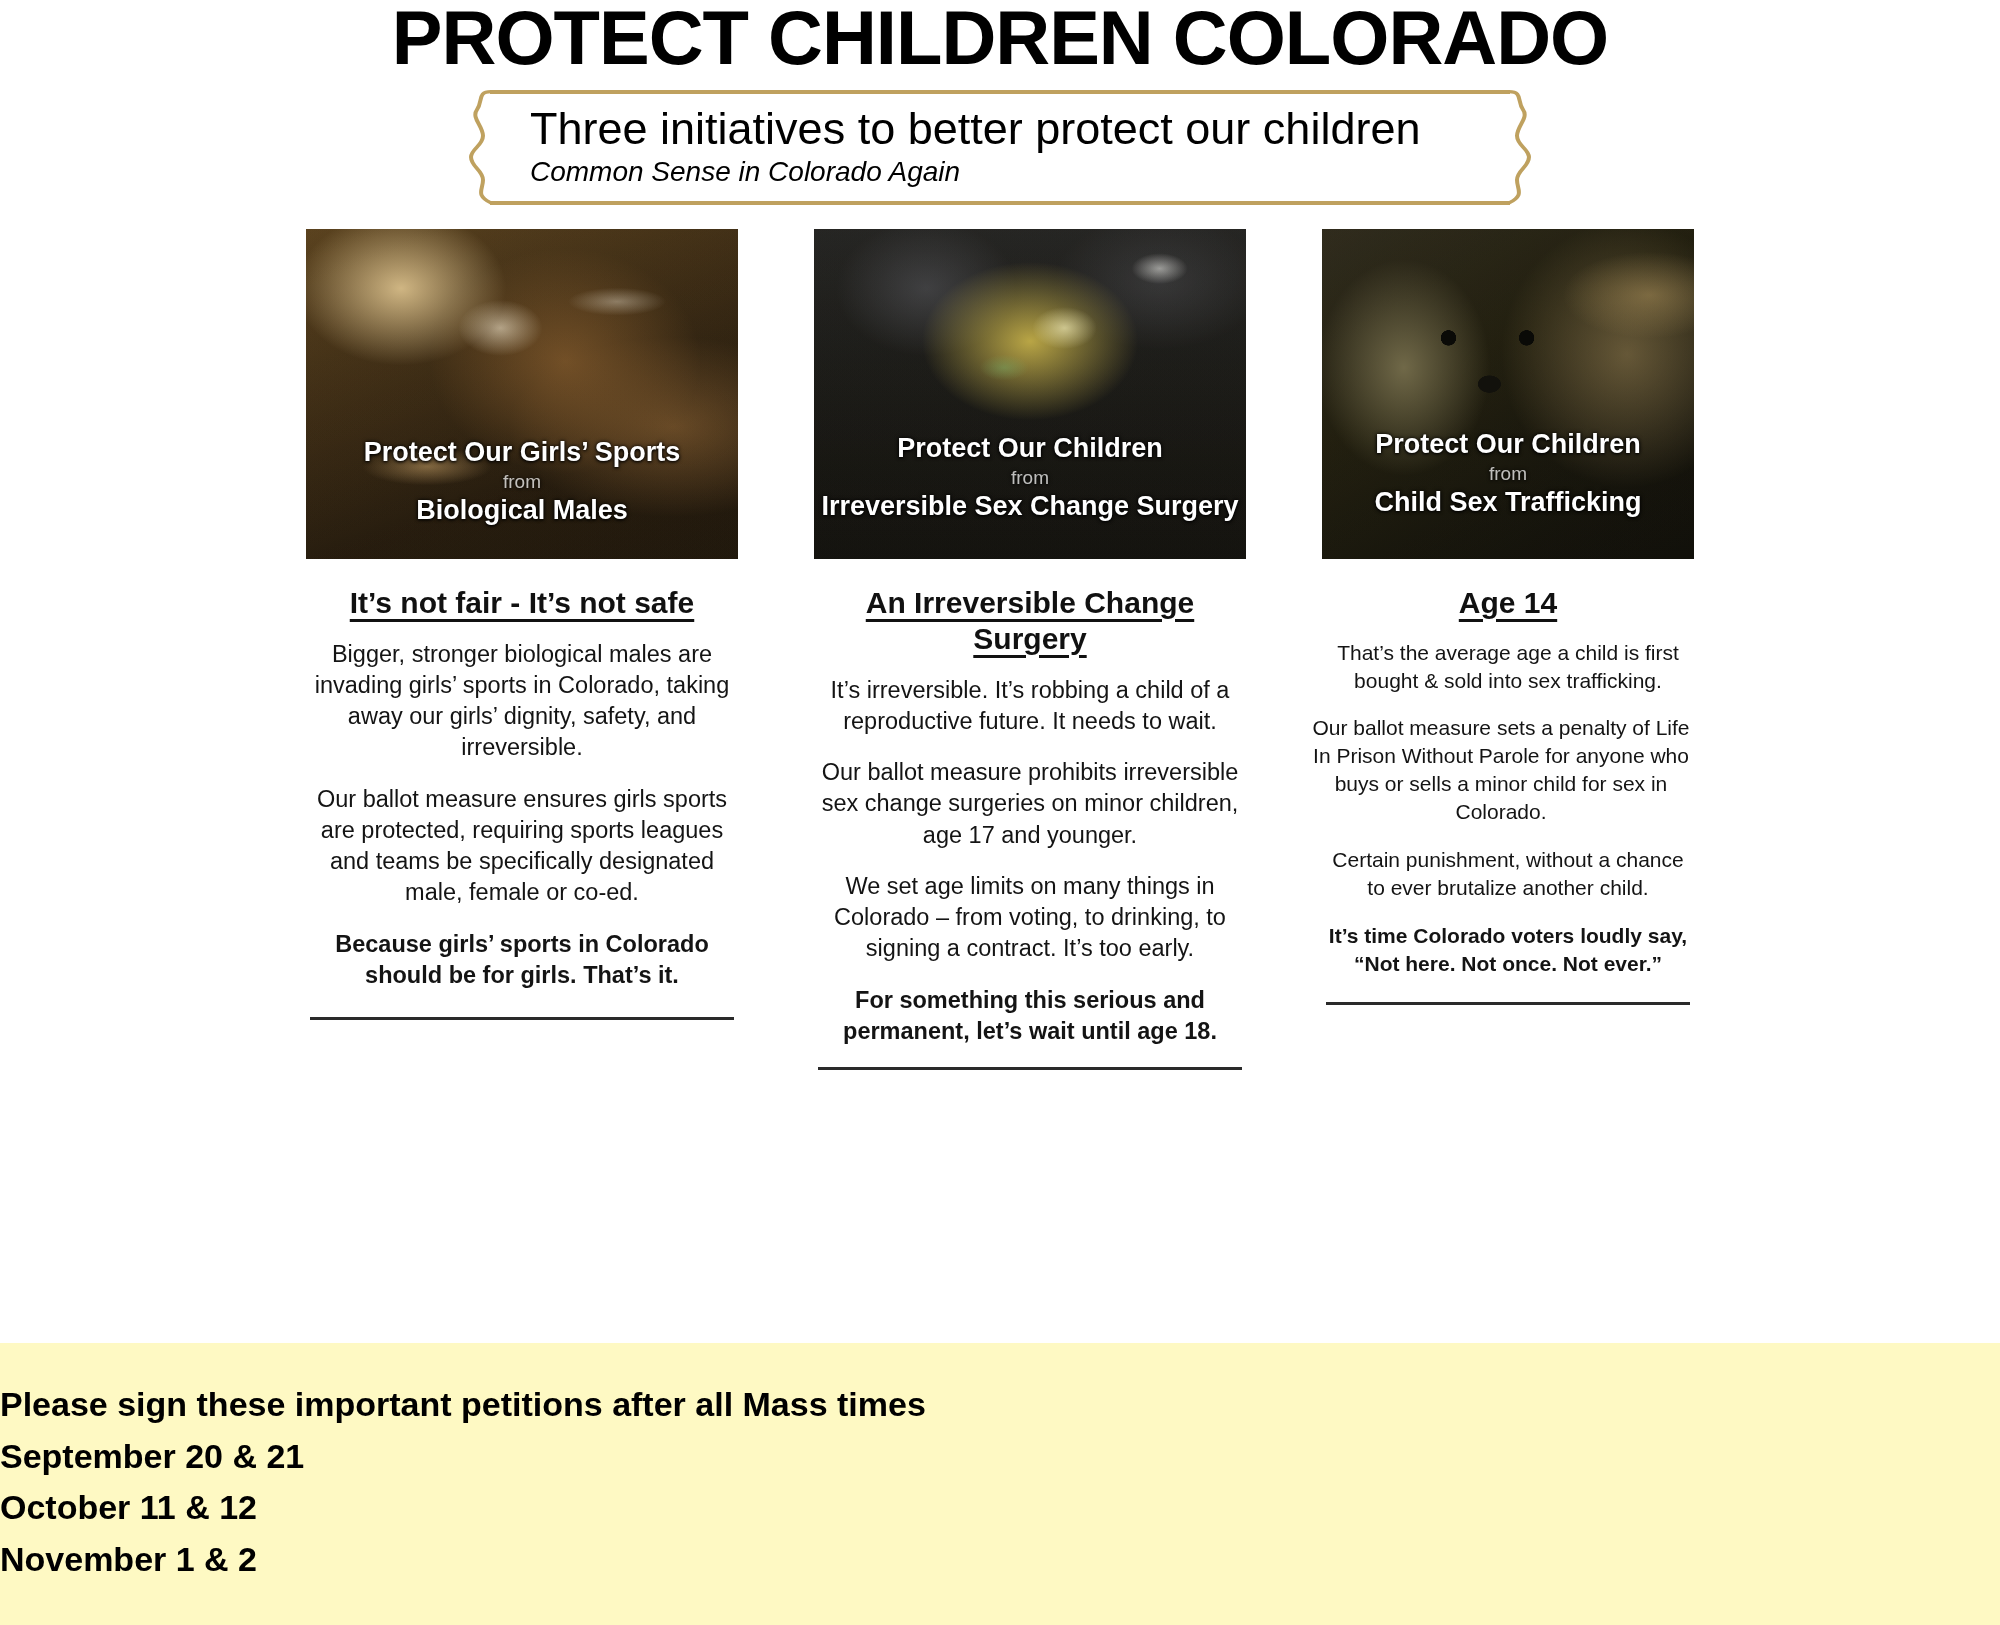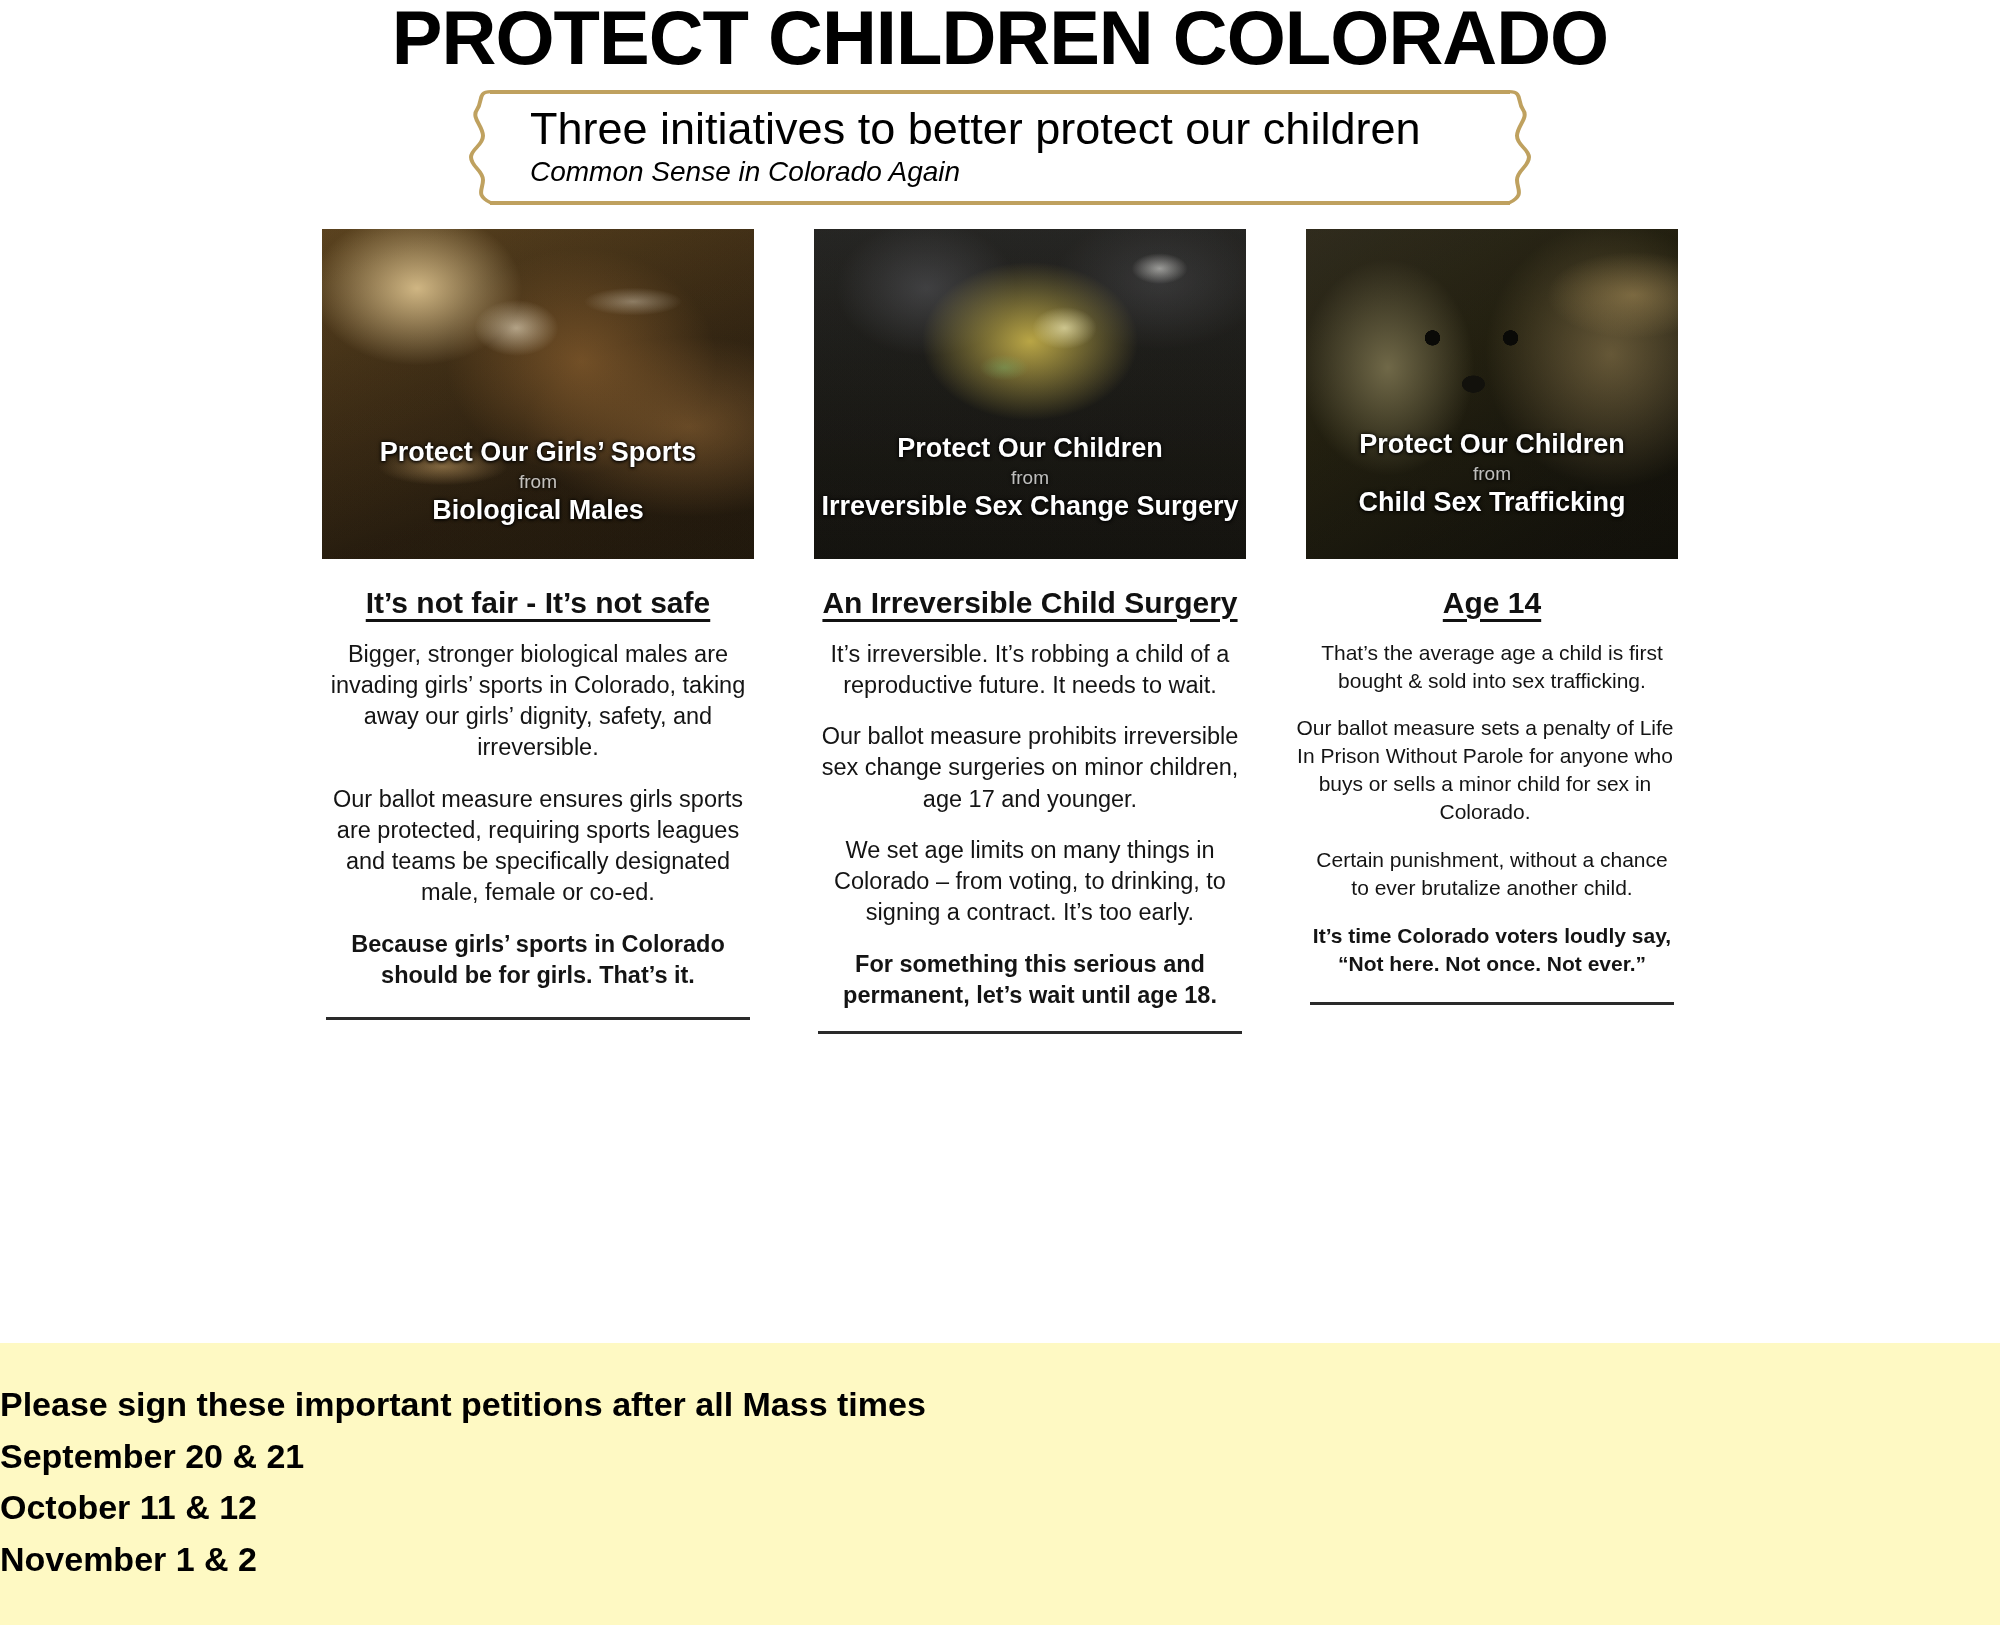--- a/index.html
+++ b/index.html
@@ -64,21 +64,21 @@
     color: #000000;
     line-height: 1.15;
     margin-top: 2px;
   }
 
   
   .cards {
     display: flex;
     justify-content: center;
     align-items: flex-start;
-    gap: 60px;
+    gap: 76px;
     margin-top: 24px;
     padding: 0 80px;
     box-sizing: border-box;
   }
   .card {
     width: 432px;
     position: relative;
   }
   .card.card-3 { width: 372px; }
 
@@ -286,21 +286,21 @@
   <div class="card card-2">
     <div class="photo p2">
       <div class="photo-art art2"></div>
       <div class="photo-caption">
         <div class="cap-top">Protect Our Children</div>
         <div class="cap-from">from</div>
         <div class="cap-bottom">Irreversible Sex Change Surgery</div>
       </div>
     </div>
     <div class="card-body">
-      <div class="card-heading">An Irreversible Child Surgery</div>
+      <div class="card-heading">An Irreversible Change Surgery</div>
       <p class="card-para">It’s irreversible. It’s robbing a child of a reproductive future. It needs to wait.</p>
       <p class="card-para">Our ballot measure prohibits irreversible sex change surgeries on minor children, age 17 and younger.</p>
       <p class="card-para">We set age limits on many things in Colorado – from voting, to drinking, to signing a contract. It’s too early.</p>
       <p class="card-para bold">For something this serious and permanent, let’s wait until age 18.</p>
       <div class="card-rule"></div>
     </div>
   </div>
 
   <div class="card card-3">
     <div class="photo p3">

